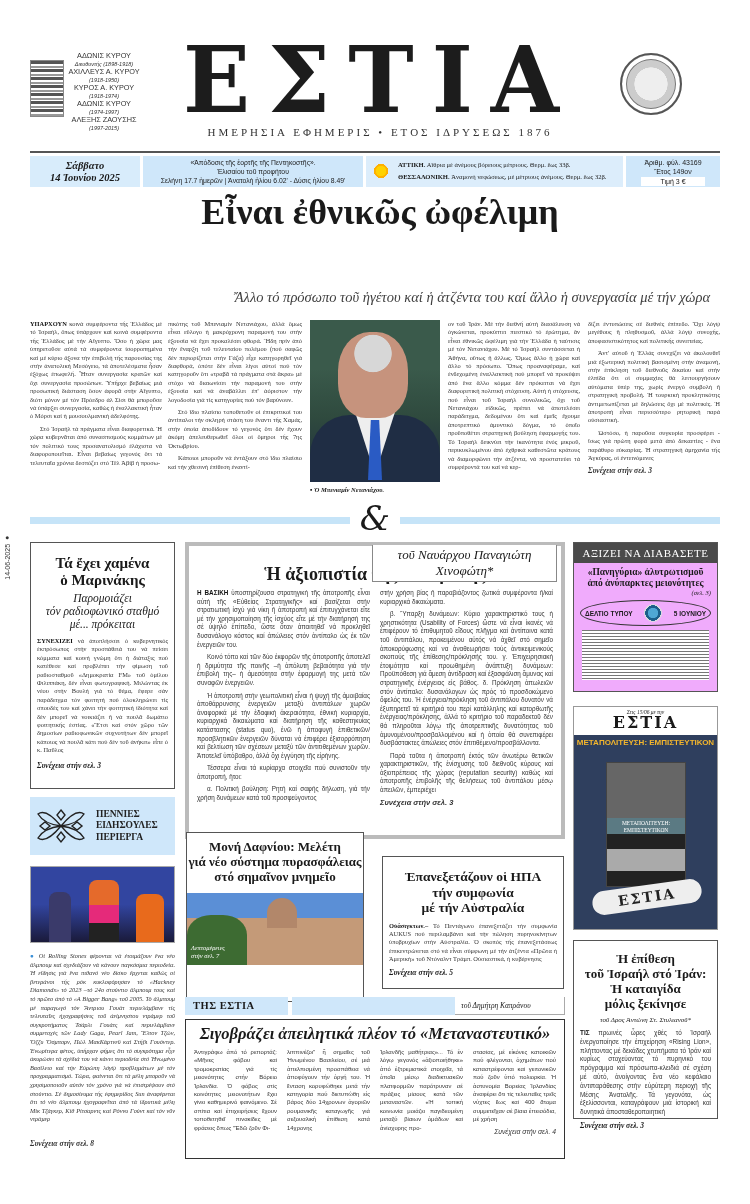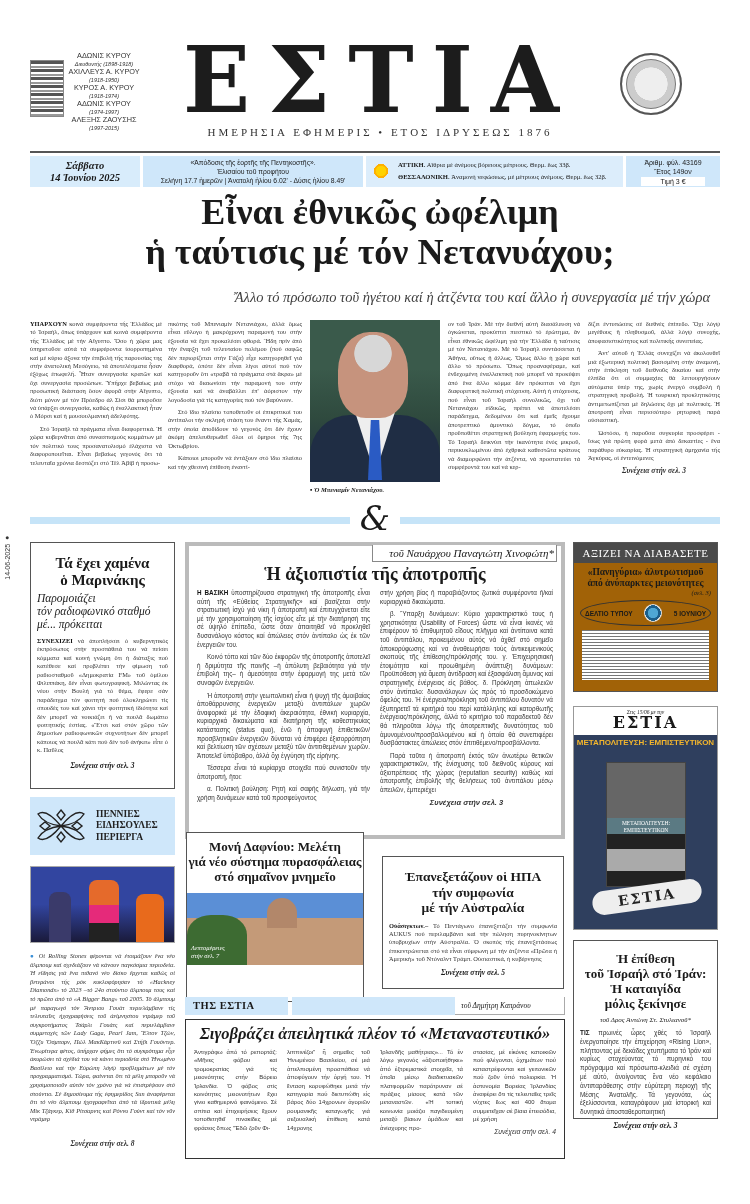--- a/index.html
+++ b/index.html
@@ -29,34 +29,34 @@
 .col{font-size:6.4px;line-height:8.4px;text-align:justify;color:#333}
 .col p{text-indent:10px;margin-bottom:4px}
 .col p.first{text-indent:0}
 .col b{color:#111}
 .photo{left:310px;top:320px;width:130px;height:162px;background:linear-gradient(180deg,#3a5a4b 0 30%,#2f4a3e 60%,#1e2d3e);overflow:hidden}
 .face{position:absolute;left:28px;top:12px;width:70px;height:86px;border-radius:45% 45% 40% 40%;background:radial-gradient(circle at 50% 25%,#d7d7d7 0 25%,#c6937d 26% 100%)}
 .suit{position:absolute;left:0;top:95px;width:130px;height:70px;background:#1f2d44;border-radius:40px 40px 0 0}
 .shirt{position:absolute;left:45px;top:92px;width:40px;height:50px;background:#eee;clip-path:polygon(0 0,100% 0,60% 100%,40% 100%)}
 .tie{position:absolute;left:58px;top:100px;width:14px;height:60px;background:#2a5bc4;clip-path:polygon(20% 0,80% 0,100% 100%,0 100%)}
 .caption{left:310px;top:486px;font-style:italic;font-weight:bold;font-size:6.5px}
-.cont{font-style:italic;font-weight:bold;font-size:7.5px;text-align:center}
+.cont{font-style:italic;font-weight:bold;font-size:7.5px;text-align:left}
 
 .sepbar{top:517px;height:7px;background:#c6e4f8}
 .amp{left:350px;top:498px;width:50px;text-align:center;font-style:italic;font-size:34px;font-family:"DejaVu Serif",serif}
 .sidedate{left:4px;top:535px;font-family:"Liberation Sans",sans-serif;font-size:7px;color:#333;writing-mode:vertical-rl;transform:rotate(180deg)}
 
 .box{border:1px solid #555;background:#fff}
 .boxtitle{text-align:center;font-weight:bold;font-size:15px;line-height:17px}
-.boxsub{font-style:italic;font-size:11.5px;line-height:13px;color:#222}
+.boxsub{text-align:center;font-style:italic;font-size:11.5px;line-height:13px;color:#222}
 .sans{font-family:"Liberation Sans",sans-serif}
 .deterbox{left:185px;top:542px;width:380px;height:297px}
-.byline{position:absolute;right:4px;top:-1px;width:185px;background:#fff;border:1px solid #888;border-top:none;font-style:italic;font-size:11px;text-align:right;padding:2px}
-
-.axizei{left:573px;top:542px;width:145px;height:150px;background:#a16207;border:1px solid #555}
+.byline{position:absolute;right:4px;top:-1px;width:185px;background:#fff;border:1px solid #888;border-top:none;font-style:italic;font-size:13px;text-align:center;padding:2px}
+
+.axizei{left:573px;top:542px;width:145px;height:150px;background:#f0abfc;border:1px solid #555}
 .axhead{background:#4a4a4a;color:#fff;text-align:center;font-size:11px;padding:4px 0;letter-spacing:0.5px}
 .axtitle{text-align:center;font-weight:bold;font-size:9.5px;line-height:11px;padding-top:4px}
 .press{margin:4px 6px;border:1.5px solid #333;border-radius:50%;font-family:"Liberation Sans",sans-serif;font-weight:bold;font-size:6.5px;display:flex;justify-content:space-between;align-items:center;padding:3px 4px}
 .pressbadge{width:18px;height:18px;border-radius:50%;background:radial-gradient(circle,#4fa7d4 0 40%,#1b5e8a 41% 60%,#ddd 61%)}
 .pressbody{margin:2px 8px;height:50px;background:repeating-linear-gradient(180deg,#777 0 1px,#fff 1px 3px)}
 .promo{left:573px;top:706px;width:145px;height:224px;background:#2f3f5e;border:1px solid #999}
 .promotop{background:#fff;height:28px;text-align:center}
 .promotop .s1{font-size:5.5px;font-style:italic;padding-top:2px}
 .promotop .s2{font-family:"DejaVu Serif",serif;font-weight:900;font-size:16px;letter-spacing:2px;line-height:16px}
 .promohead{color:#f4b62c;font-family:"Liberation Sans",sans-serif;font-weight:bold;font-size:8px;text-align:center;padding-top:3px}
@@ -119,21 +119,20 @@
 </div>
 <div class="abs sun"></div>
 <div class="abs strip issue">
   <div>Ἀριθμ. φύλ. 43169</div>
   <div>Ἔτος 149ον</div>
   <div class="price">Τιμή 3 €</div>
 </div>
 
 <div class="abs headline">
   <div>Εἶναι ἐθνικῶς ὠφέλιμη</div>
-  <div>ἡ ταύτισις μέ τόν Νετανυάχου;</div>
 </div>
 <div class="abs deck">Ἄλλο τό πρόσωπο τοῦ ἡγέτου καί ἡ ἀτζέντα του καί ἄλλο ἡ συνεργασία μέ τήν χώρα</div>
 
 <div class="abs col" style="left:30px;top:320px;width:132px">
   <p class="first"><b>ΥΠΑΡΧΟΥΝ</b> <span>κοινά συμφέροντα τῆς Ἑλλάδος μέ τό Ἰσραήλ, ὅπως ὑπάρχουν καί κοινά συμφέροντα τῆς Ἑλλάδος μέ τήν Αἴγυπτο. Ὅσο ἡ χώρα μας ὑπηρετοῦσε αὐτά τά συμφέροντα ἰσορροπημένα καί μέ κύριο ἄξονα τήν ἐπιβολή τῆς παρουσίας της στήν ἀνατολική Μεσόγειο, τά ἀποτελέσματα ἦσαν ἐξόχως ἐπωφελῆ. Ἦταν συνεργασία κρατῶν καί ὄχι συνεργασία προσώπων. Ὑπῆρχε βεβαίως μιά προσωπική διάσταση ὅσον ἀφορᾶ στήν Αἴγυπτο, διότι μόνον μέ τόν Πρόεδρο ἀλ Σίσι θά μποροῦσε νά ὑπάρξει συνεργασία, καθώς ἡ ἐναλλακτική ἦταν ὁ Μόρσι καί ἡ μουσουλμανική ἀδελφότης.</span></p>
   <p>Στό Ἰσραήλ τά πράγματα εἶναι διαφορετικά. Ἡ χώρα κυβερνᾶται ἀπό συνασπισμούς κομμάτων μέ τόν πολιτικό τους προσανατολισμό ἐλάχιστα νά διαφοροποιεῖται. Εἶναι βεβαίως γεγονός ὅτι τά τελευταῖα χρόνια δεσπόζει στό Τέλ Ἀβίβ ἡ προσω-</p>
 </div>
 <div class="abs col" style="left:168px;top:320px;width:134px">
   <p class="first">πικότης τοῦ Μπενιαμίν Νετανιάχου, ἀλλά ὅμως εἶναι εὔλογο ἡ μακρόχρονη παραμονή του στήν ἐξουσία νά ἔχει προκαλέσει φθορά. Ἤδη πρίν ἀπό τήν ἔναρξη τοῦ τελευταίου πολέμου (πού σαφῶς δέν περιορίζεται στήν Γάζα) εἶχε κατηγορηθεῖ γιά διαφθορά, ὁπότε δέν εἶναι λίγοι αὐτοί πού τόν κατηγοροῦν ὅτι «τραβᾶ τά πράγματα στά ἄκρα» μέ στόχο νά διαιωνίσει τήν παραμονή του στήν ἐξουσία καί νά ἀναβάλλει ἐπ' ἀόριστον τήν λογοδοσία γιά τίς κατηγορίες πού τόν βαρύνουν.</p>
   <p>Στό ἴδιο πλαίσιο τοποθετοῦν οἱ ἐπικριτικοί του ἀντίπαλοι τήν σκληρή στάση του ἔναντι τῆς Χαμάς, στήν ὁποία ἀποδίδουν τό γεγονός ὅτι δέν ἔχουν ἀκόμη ἀπελευθερωθεῖ ὅλοι οἱ ὅμηροι τῆς 7ης Ὀκτωβρίου.</p>

